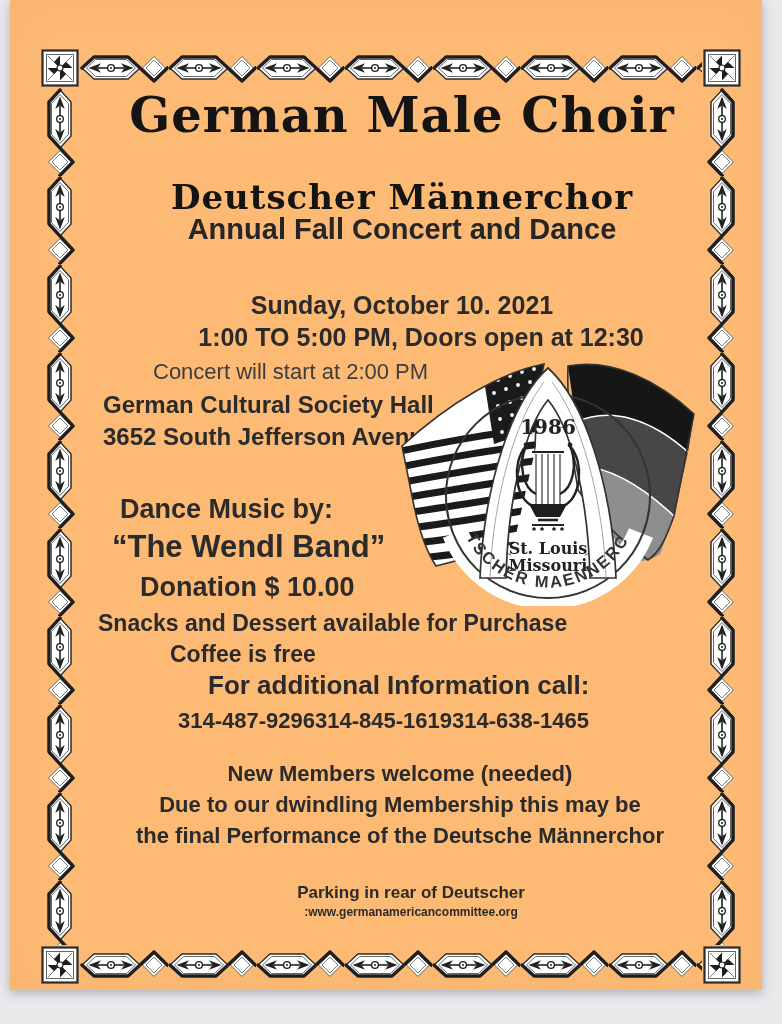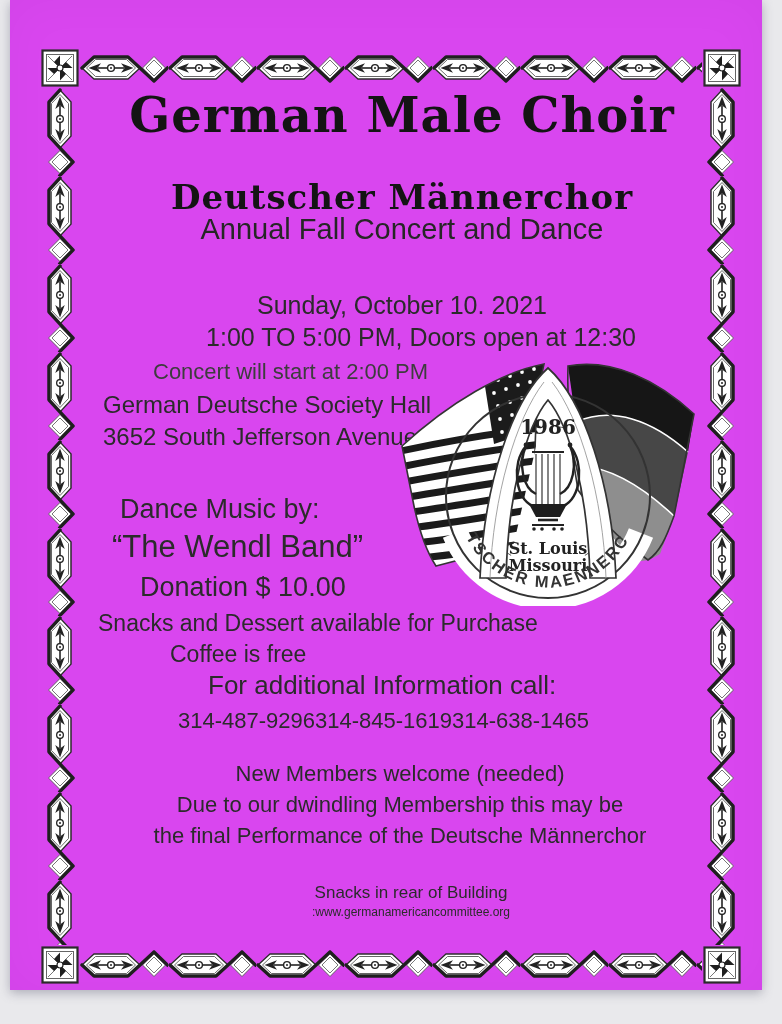--- a/index.html
+++ b/index.html
@@ -3,37 +3,37 @@
 <meta charset="utf-8">
 <style>
   html,body{margin:0;padding:0;}
   body{
     width:782px;height:1024px;position:relative;overflow:hidden;
     background:#e9e9ec;
     font-family:"Liberation Sans", sans-serif;
   }
   .paper{
     position:absolute;left:10px;top:0;width:752px;height:990px;
-    background:#d946ef;
+    background:#fdba74;
     box-shadow:0 3px 10px rgba(100,100,120,.45), inset 0 0 50px rgba(0,0,0,.03);
   }
   
   .frame{position:absolute;left:30px;top:48px;width:702px;height:937px;}
   .frame svg{position:absolute;display:block;}
   .corner.tl{left:0;top:0;}
   .corner.tr{left:662px;top:0;}
   .corner.bl{left:0;top:897px;}
   .corner.br{left:662px;top:897px;}
   .strip.top{left:40px;top:2px;}
   .strip.bottom{left:40px;top:899px;transform:scaleY(-1);}
   .strip.left{left:2px;top:40px;transform:scaleX(-1);}
   .strip.right{left:664px;top:40px;}
   
   .t{position:absolute;color:#2b2b2b;white-space:nowrap;line-height:1.15;}
-  .b{font-weight:normal;}
+  .b{font-weight:bold;}
   .c{left:30px;width:702px;text-align:center;}
   .fraktur{font-family:"DejaVu Serif", serif;font-weight:bold;color:#141414;letter-spacing:1px;}
   .title1{top:88px;font-size:48px;transform:translateX(11px);}
   .title2{top:160px;font-size:34px;transform:translateX(11px);margin-top:18px;}
   .title3{top:213px;font-size:29px;color:#262626;transform:translateX(11px);}
   .date{top:291px;font-size:25px;transform:translateX(11px);}
   .time{top:323px;font-size:25px;transform:translateX(30px);}
   .concert{left:143px;top:359px;font-size:22px;color:#3d3d3d;}
   .venue1{left:93px;top:391px;font-size:24px;}
   .venue2{left:93px;top:423px;font-size:24px;}
@@ -121,42 +121,42 @@
       </svg>
   </div>
 
   <div class="t c fraktur title1">German Male Choir</div>
   <div class="t c fraktur title2">Deutscher Männerchor</div>
   <div class="t c b title3">Annual Fall Concert and Dance</div>
 
   <div class="t c b date">Sunday, October 10. 2021</div>
   <div class="t c b time">1:00 TO 5:00 PM, Doors open at 12:30</div>
   <div class="t concert">Concert will start at 2:00 PM</div>
-  <div class="t b venue1">German Deutsche Society Hall</div>
+  <div class="t b venue1">German Cultural Society Hall</div>
   <div class="t b venue2">3652 South Jefferson Avenue</div>
 
   <div class="t b dance">Dance Music by:</div>
   <div class="t b band">“The Wendl Band”</div>
   <div class="t b donation">Donation $ 10.00</div>
 
   <div class="t b snacks">Snacks and Dessert available for Purchase</div>
   <div class="t b coffee">Coffee is free</div>
 
   <div class="t b infocall">For additional Information call:</div>
   <div class="t b phones">
     <span>314-487-9296</span>
     <span>314-845-1619</span>
     <span>314-638-1465</span>
   </div>
 
   <div class="t c b mem1">New Members welcome (needed)</div>
   <div class="t c b mem2">Due to our dwindling Membership this may be</div>
   <div class="t c b mem3">the final Performance of the Deutsche Männerchor</div>
 
-  <div class="t c b parking">Snacks in rear of Building</div>
+  <div class="t c b parking">Parking in rear of Deutscher</div>
   <div class="t c b website">:www.germanamericancommittee.org</div>
 
   <svg class="logo" width="330" height="250" viewBox="0 0 330 250">
 
     <g>
       <circle cx="176" cy="140" r="102" fill="#ffffff" stroke="#333333" stroke-width="2"></circle>
       <circle cx="176" cy="140" r="70" fill="none" stroke="#555555" stroke-width="1"></circle>
     </g>
 
     <g stroke="#2a2a2a">

